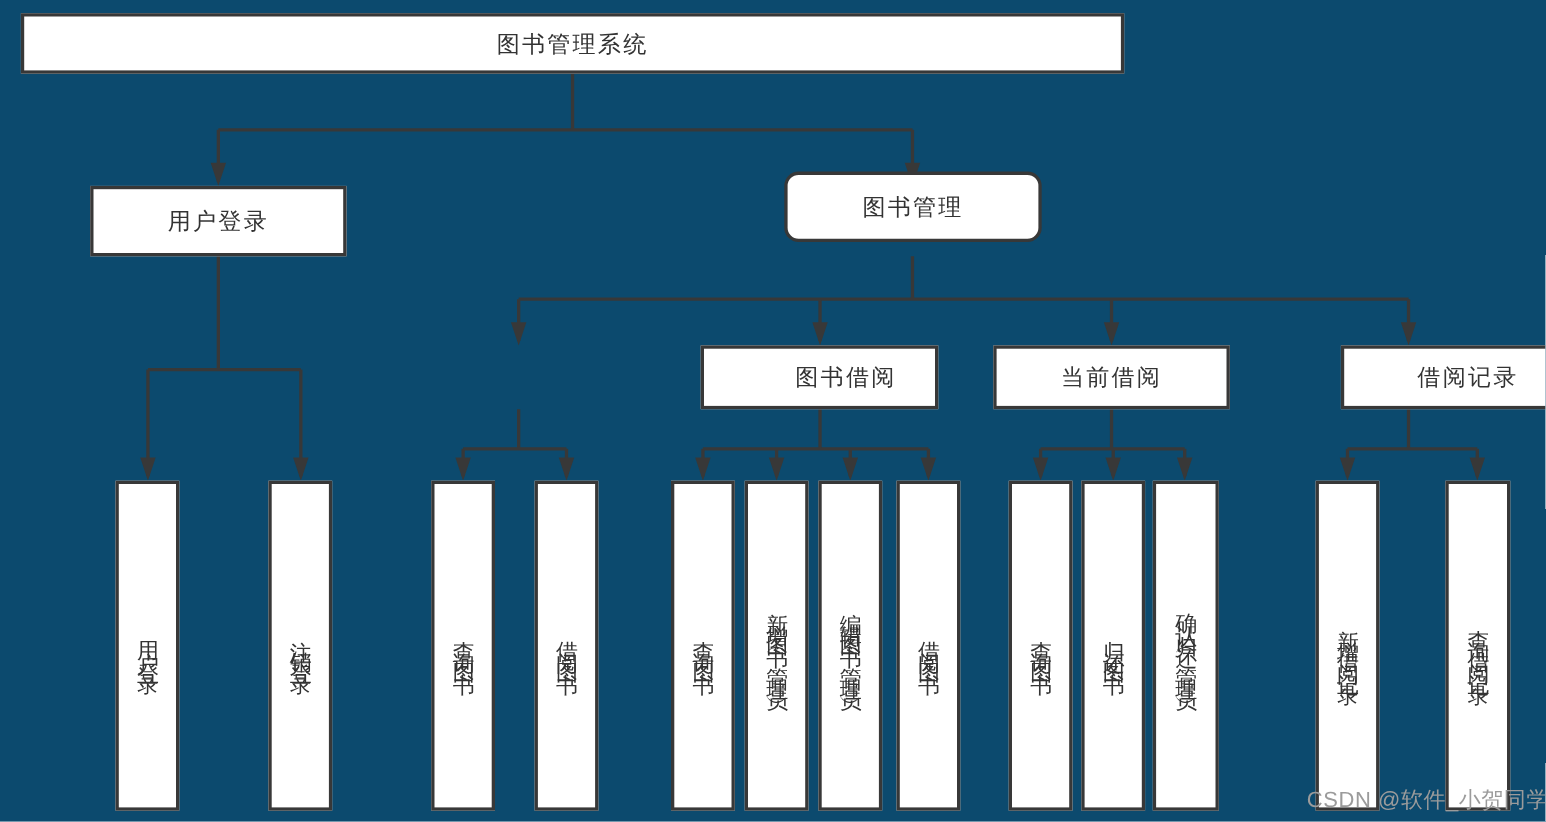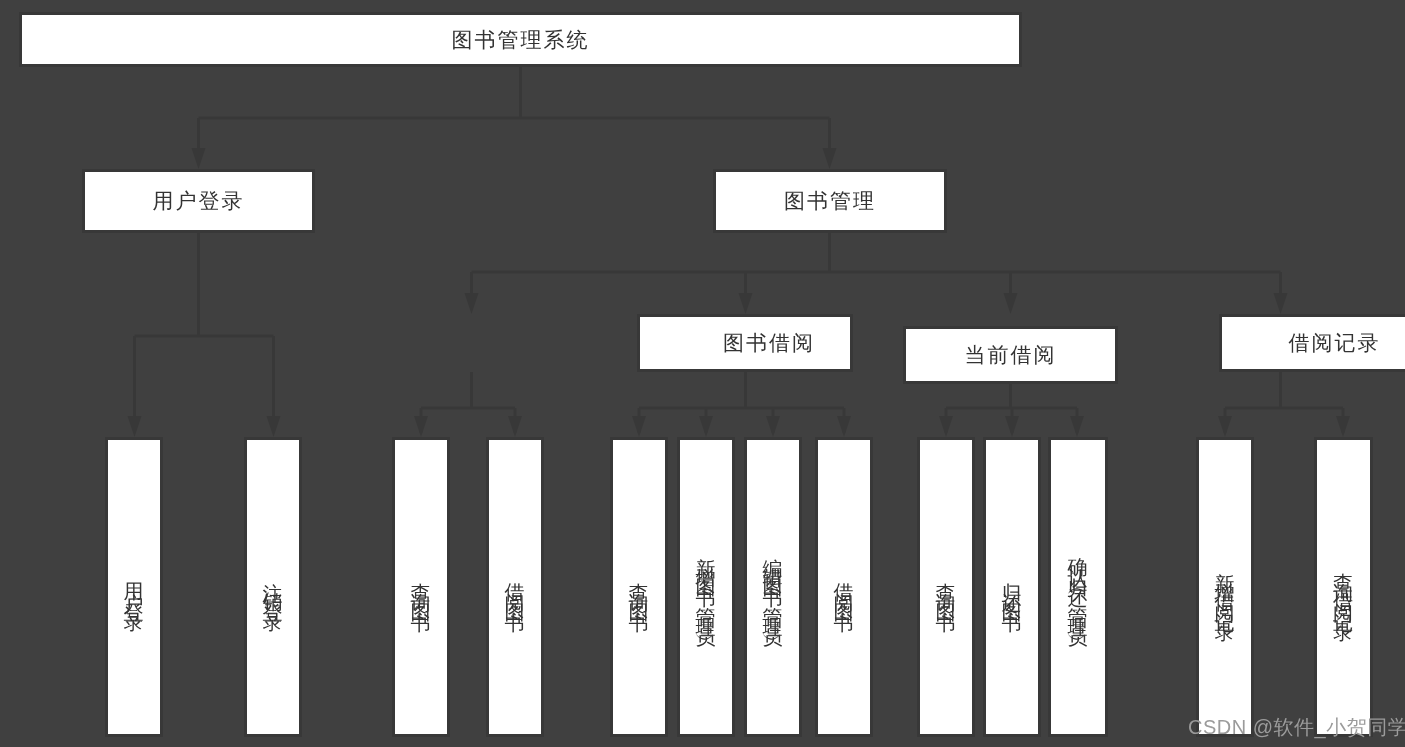--- a/index.html
+++ b/index.html
@@ -1,19 +1,19 @@
 <!DOCTYPE html>
 <html><head>
 <meta charset="utf-8">
 <style>
   html,body{margin:0;padding:0;background:#ffffff;}
   #canvas{
     position:relative;
     width:1405px;height:747px;
-    background:#404040;
+    background:#0c4a6e;
     overflow:hidden;
     font-family:"Liberation Sans", sans-serif;
   }
   #connector-svg{position:absolute;left:0;top:0;z-index:1;}
   .hnode{
     position:absolute;
     box-sizing:border-box;
     background:#ffffff;
     border:3px solid #383838;
     display:flex;align-items:center;justify-content:center;
@@ -94,28 +94,28 @@
     </g>
   </svg>
 
   <div class="hnode" style="left:19px;top:12px;width:1003px;height:55px;">
     <span>图书管理系统</span>
   </div>
 
   <div class="hnode" style="left:82px;top:169px;width:233px;height:64px;">
     <span>用户登录</span>
   </div>
-  <div class="hnode" style="left:713px;top:169px;width:234px;height:64px;">
+  <div class="hnode" style="left:713px;top:156px;width:234px;height:64px;border-radius:13px;">
     <span>图书管理</span>
   </div>
 
   <div class="hnode" style="left:637px;top:314px;width:216px;height:58px;padding-left:48px;">
     <span>图书借阅</span>
   </div>
-  <div class="hnode" style="left:903px;top:326px;width:215px;height:58px;">
+  <div class="hnode" style="left:903px;top:314px;width:215px;height:58px;">
     <span>当前借阅</span>
   </div>
   <div class="hnode" style="left:1219px;top:314px;width:215px;height:58px;padding-left:16px;">
     <span>借阅记录</span>
   </div>
 
   <div class="vnode" style="left:105px;">
     <span>用户登录</span>
   </div>
   <div class="vnode" style="left:244px;">

